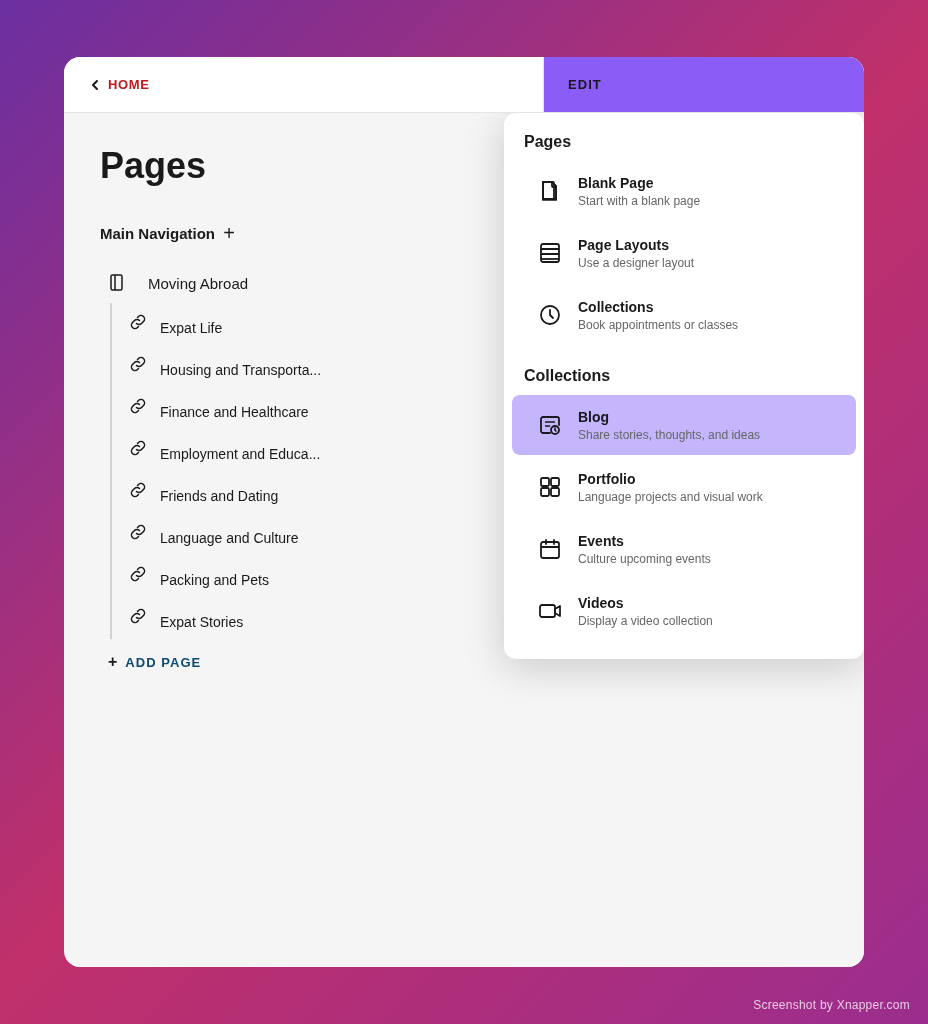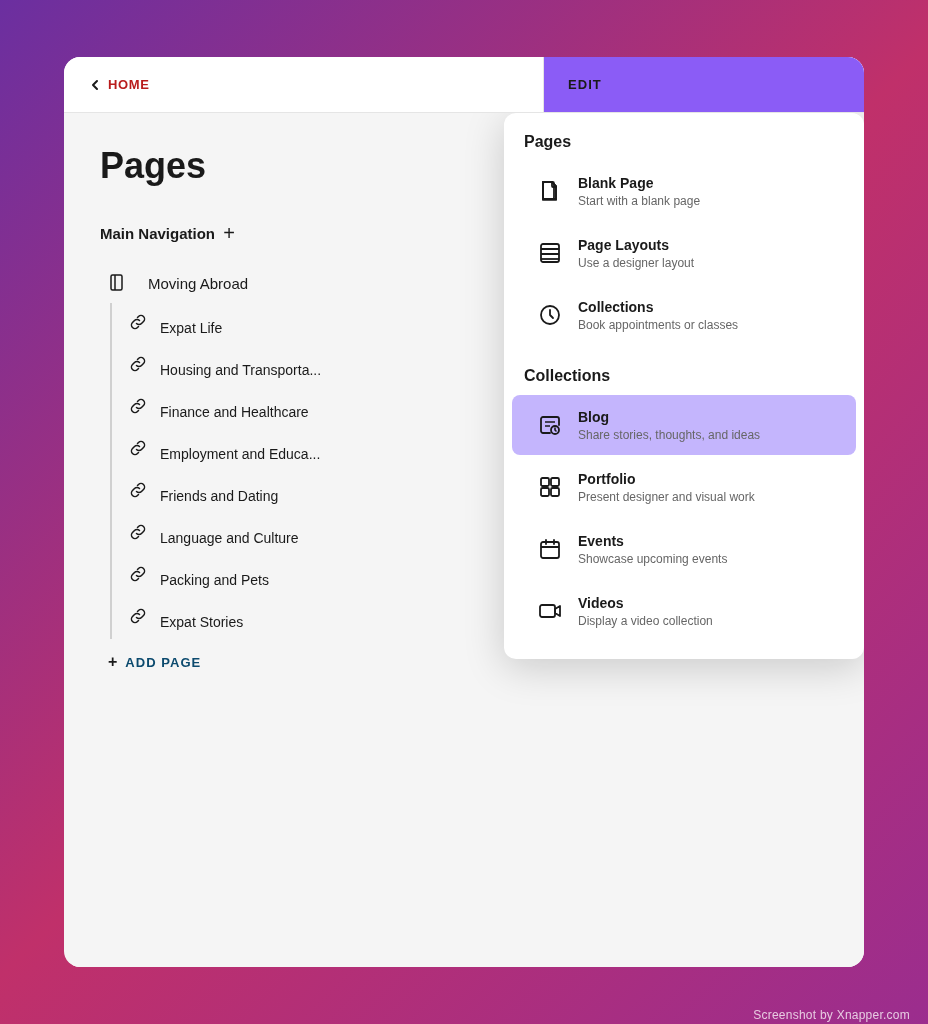--- a/index.html
+++ b/index.html
@@ -229,21 +229,21 @@
       color: #1a1a1a;
       line-height: 1.3;
     }
     .dropdown-item-desc {
       font-size: 12px;
       color: #666666;
       margin-top: 1px;
     }
     .xnapper-credit {
       position: absolute;
-      bottom: 2px;
+      bottom: 12px;
       right: 18px;
       font-size: 12px;
       color: rgba(255,255,255,0.75);
       letter-spacing: 0.02em;
     }
   </style>
 </head>
 <body>
 
 <div class="main-window">
@@ -432,36 +432,36 @@
         <div class="dropdown-item-icon">
           <svg viewBox="0 0 24 24" fill="none" xmlns="http://www.w3.org/2000/svg">
             <rect x="3" y="3" width="8" height="8" rx="1.5" stroke="#1a1a1a" stroke-width="1.8"></rect>
             <rect x="13" y="3" width="8" height="8" rx="1.5" stroke="#1a1a1a" stroke-width="1.8"></rect>
             <rect x="3" y="13" width="8" height="8" rx="1.5" stroke="#1a1a1a" stroke-width="1.8"></rect>
             <rect x="13" y="13" width="8" height="8" rx="1.5" stroke="#1a1a1a" stroke-width="1.8"></rect>
           </svg>
         </div>
         <div class="dropdown-item-text">
           <div class="dropdown-item-title">Portfolio</div>
-          <div class="dropdown-item-desc">Present designer and visual work</div>
+          <div class="dropdown-item-desc">Language projects and visual work</div>
         </div>
       </div>
 
       <div class="dropdown-item">
         <div class="dropdown-item-icon">
           <svg viewBox="0 0 24 24" fill="none" xmlns="http://www.w3.org/2000/svg">
             <rect x="3" y="5" width="18" height="16" rx="2" stroke="#1a1a1a" stroke-width="1.8"></rect>
             <line x1="3" y1="10" x2="21" y2="10" stroke="#1a1a1a" stroke-width="1.8"></line>
             <line x1="8" y1="3" x2="8" y2="7" stroke="#1a1a1a" stroke-width="1.8" stroke-linecap="round"></line>
             <line x1="16" y1="3" x2="16" y2="7" stroke="#1a1a1a" stroke-width="1.8" stroke-linecap="round"></line>
           </svg>
         </div>
         <div class="dropdown-item-text">
           <div class="dropdown-item-title">Events</div>
-          <div class="dropdown-item-desc">Showcase upcoming events</div>
+          <div class="dropdown-item-desc">Culture upcoming events</div>
         </div>
       </div>
 
       <div class="dropdown-item">
         <div class="dropdown-item-icon">
           <svg viewBox="0 0 24 24" fill="none" xmlns="http://www.w3.org/2000/svg">
             <rect x="2" y="6" width="15" height="12" rx="2" stroke="#1a1a1a" stroke-width="1.8"></rect>
             <path d="M17 10l5-3v10l-5-3V10z" stroke="#1a1a1a" stroke-width="1.8" stroke-linejoin="round"></path>
           </svg>
         </div>

